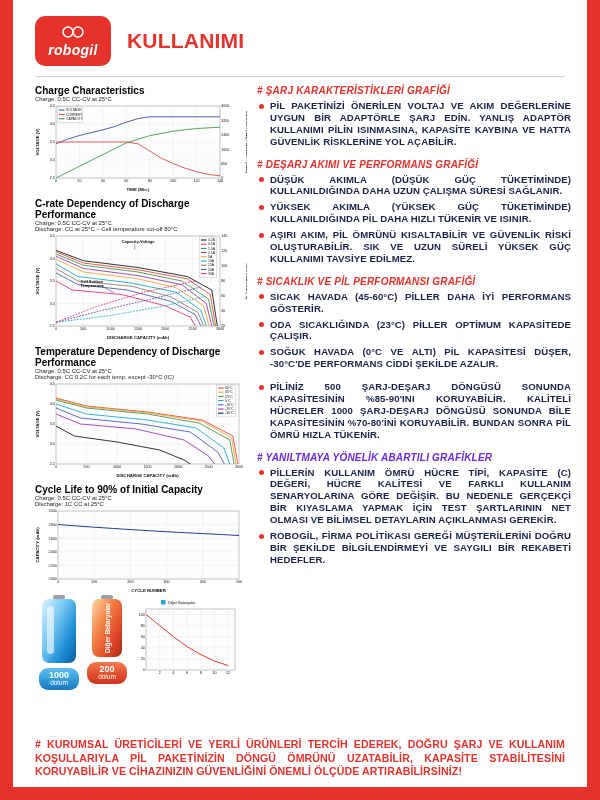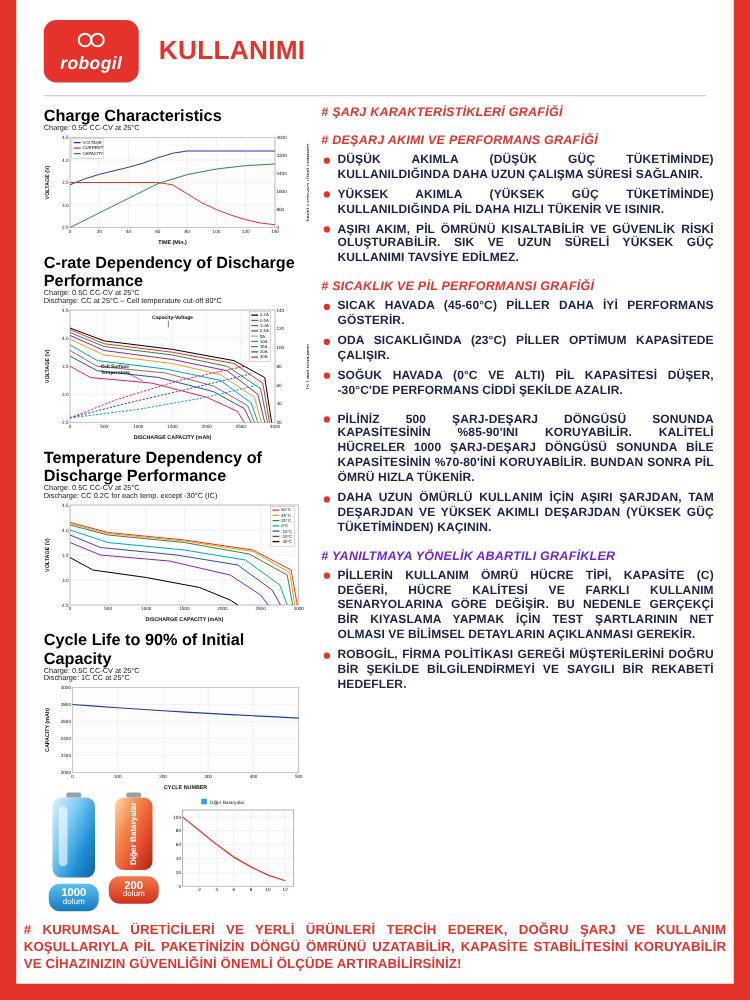--- a/index.html
+++ b/index.html
@@ -11,31 +11,31 @@
   .logo{width:76px;height:50px;background:#e5322a;border-radius:10px;display:flex;flex-direction:column;
         align-items:center;justify-content:center;gap:3px;flex:none;}
   .logo svg{display:block;}
   .logo-word{color:#fff;font-size:14px;font-weight:bold;font-style:italic;letter-spacing:.3px;}
   h1{margin:0;font-size:21px;line-height:1.1;color:#e5322a;font-weight:800;letter-spacing:.2px;}
   .divider{border:none;border-top:1.5px solid #cfcfcf;margin:10px 22px 6px;}
   .content{display:flex;gap:10px;padding:2px 16px 0 22px;flex:1;overflow:hidden;}
   .left-col{width:212px;flex:none;}
   .right-col{flex:1;min-width:0;}
   .chart-block{margin-bottom:6px;}
-  .chart-title{font-size:13px;font-weight:bold;color:#000;}
+  .chart-title{font-size:10px;font-weight:bold;color:#000;}
   .chart-sub{font-size:5.9px;color:#1a1a1a;}
   svg{display:block;font-family:"Liberation Sans",sans-serif;}
   section{margin-bottom:11px;}
   h3{margin:0 0 4px;font-size:10px;color:#e5322a;letter-spacing:.2px;font-style:italic;}
   section.blue h3{color:#6d28d9;}
   ul{margin:0;padding:0 0 0 13px;list-style:none;}
   li{position:relative;font-size:9.6px;font-weight:bold;color:#1a2248;text-align:justify;
      line-height:1.24;margin-bottom:4px;letter-spacing:.1px;}
   li::before{content:"";position:absolute;left:-11px;top:3.5px;width:5px;height:5px;border-radius:50%;background:#e5322a;}
-  footer{margin-top:auto;padding:4px 6px 8px;}
+  footer{margin-top:auto;padding:4px 22px 8px;}
   footer p{margin:0;color:#e5322a;font-weight:bold;font-size:10.6px;line-height:1.28;text-align:justify;letter-spacing:.1px;}
   .battery-graphic{display:flex;align-items:flex-start;gap:8px;margin-top:6px;padding-left:4px;}
   .bat-col{display:flex;flex-direction:column;align-items:center;gap:5px;}
   .battery{position:relative;width:34px;height:64px;border-radius:7px;}
   .battery .cap{position:absolute;top:-4px;left:50%;transform:translateX(-50%);width:12px;height:4px;background:#9aa0a6;border-radius:1.5px;}
   .battery.blue{background:linear-gradient(115deg,#dff3ff 0%,#7fccf5 35%,#1f8fd6 70%,#0b5fa4 100%);}
   .battery.blue .shine{position:absolute;left:5px;top:7px;width:7px;height:48px;background:rgba(255,255,255,.6);border-radius:4px;}
   .battery.red{width:30px;height:58px;background:linear-gradient(115deg,#ffd9b0 0%,#f4884a 35%,#e2482a 70%,#a92813 100%);}
   .vtext{position:absolute;inset:0;display:flex;align-items:center;justify-content:center;
          writing-mode:vertical-rl;transform:rotate(180deg);color:#fff;font-size:6.5px;font-weight:bold;}
@@ -347,20 +347,21 @@
           </svg>
       </div>
 
     </div>
 
     <div class="right-col">
 
       <section>
         <h3># ŞARJ KARAKTERİSTİKLERİ GRAFİĞİ</h3>
         <ul>
+          <li>PİL PAKETİNİZİ ÖNERİLEN VOLTAJ VE AKIM DEĞERLERİNE UYGUN BİR ADAPTÖRLE ŞARJ EDİN. YANLIŞ ADAPTÖR KULLANIMI PİLİN ISINMASINA, KAPASİTE KAYBINA VE HATTA GÜVENLİK RİSKLERİNE YOL AÇABİLİR.</li>
         </ul>
       </section>
 
       <section>
         <h3># DEŞARJ AKIMI VE PERFORMANS GRAFİĞİ</h3>
         <ul>
           <li>DÜŞÜK AKIMLA (DÜŞÜK GÜÇ TÜKETİMİNDE) KULLANILDIĞINDA DAHA UZUN ÇALIŞMA SÜRESİ SAĞLANIR.</li>
           <li>YÜKSEK AKIMLA (YÜKSEK GÜÇ TÜKETİMİNDE) KULLANILDIĞINDA PİL DAHA HIZLI TÜKENİR VE ISINIR.</li>
           <li>AŞIRI AKIM, PİL ÖMRÜNÜ KISALTABİLİR VE GÜVENLİK RİSKİ OLUŞTURABİLİR. SIK VE UZUN SÜRELİ YÜKSEK GÜÇ KULLANIMI TAVSİYE EDİLMEZ.</li>
         </ul>
@@ -371,21 +372,20 @@
         <ul>
           <li>SICAK HAVADA (45-60°C) PİLLER DAHA İYİ PERFORMANS GÖSTERİR.</li>
           <li>ODA SICAKLIĞINDA (23°C) PİLLER OPTİMUM KAPASİTEDE ÇALIŞIR.</li>
           <li>SOĞUK HAVADA (0°C VE ALTI) PİL KAPASİTESİ DÜŞER, -30°C'DE PERFORMANS CİDDİ ŞEKİLDE AZALIR.</li>
         </ul>
       </section>
 
       <section>
         <ul>
           <li>PİLİNİZ 500 ŞARJ-DEŞARJ DÖNGÜSÜ SONUNDA KAPASİTESİNİN %85-90'INI KORUYABİLİR. KALİTELİ HÜCRELER 1000 ŞARJ-DEŞARJ DÖNGÜSÜ SONUNDA BİLE KAPASİTESİNİN %70-80'İNİ KORUYABİLİR. BUNDAN SONRA PİL ÖMRÜ HIZLA TÜKENİR.</li>
-          <li>DAHA UZUN ÖMÜRLÜ KULLANIM İÇİN AŞIRI ŞARJDAN, TAM DEŞARJDAN VE YÜKSEK AKIMLI DEŞARJDAN (YÜKSEK GÜÇ TÜKETİMİNDEN) KAÇININ.</li>
         </ul>
       </section>
 
       <section class="blue">
         <h3># YANILTMAYA YÖNELİK ABARTILI GRAFİKLER</h3>
         <ul>
           <li>PİLLERİN KULLANIM ÖMRÜ HÜCRE TİPİ, KAPASİTE (C) DEĞERİ, HÜCRE KALİTESİ VE FARKLI KULLANIM SENARYOLARINA GÖRE DEĞİŞİR. BU NEDENLE GERÇEKÇİ BİR KIYASLAMA YAPMAK İÇİN TEST ŞARTLARININ NET OLMASI VE BİLİMSEL DETAYLARIN AÇIKLANMASI GEREKİR.</li>
           <li>ROBOGİL, FİRMA POLİTİKASI GEREĞİ MÜŞTERİLERİNİ DOĞRU BİR ŞEKİLDE BİLGİLENDİRMEYİ VE SAYGILI BİR REKABETİ HEDEFLER.</li>
         </ul>
       </section>

